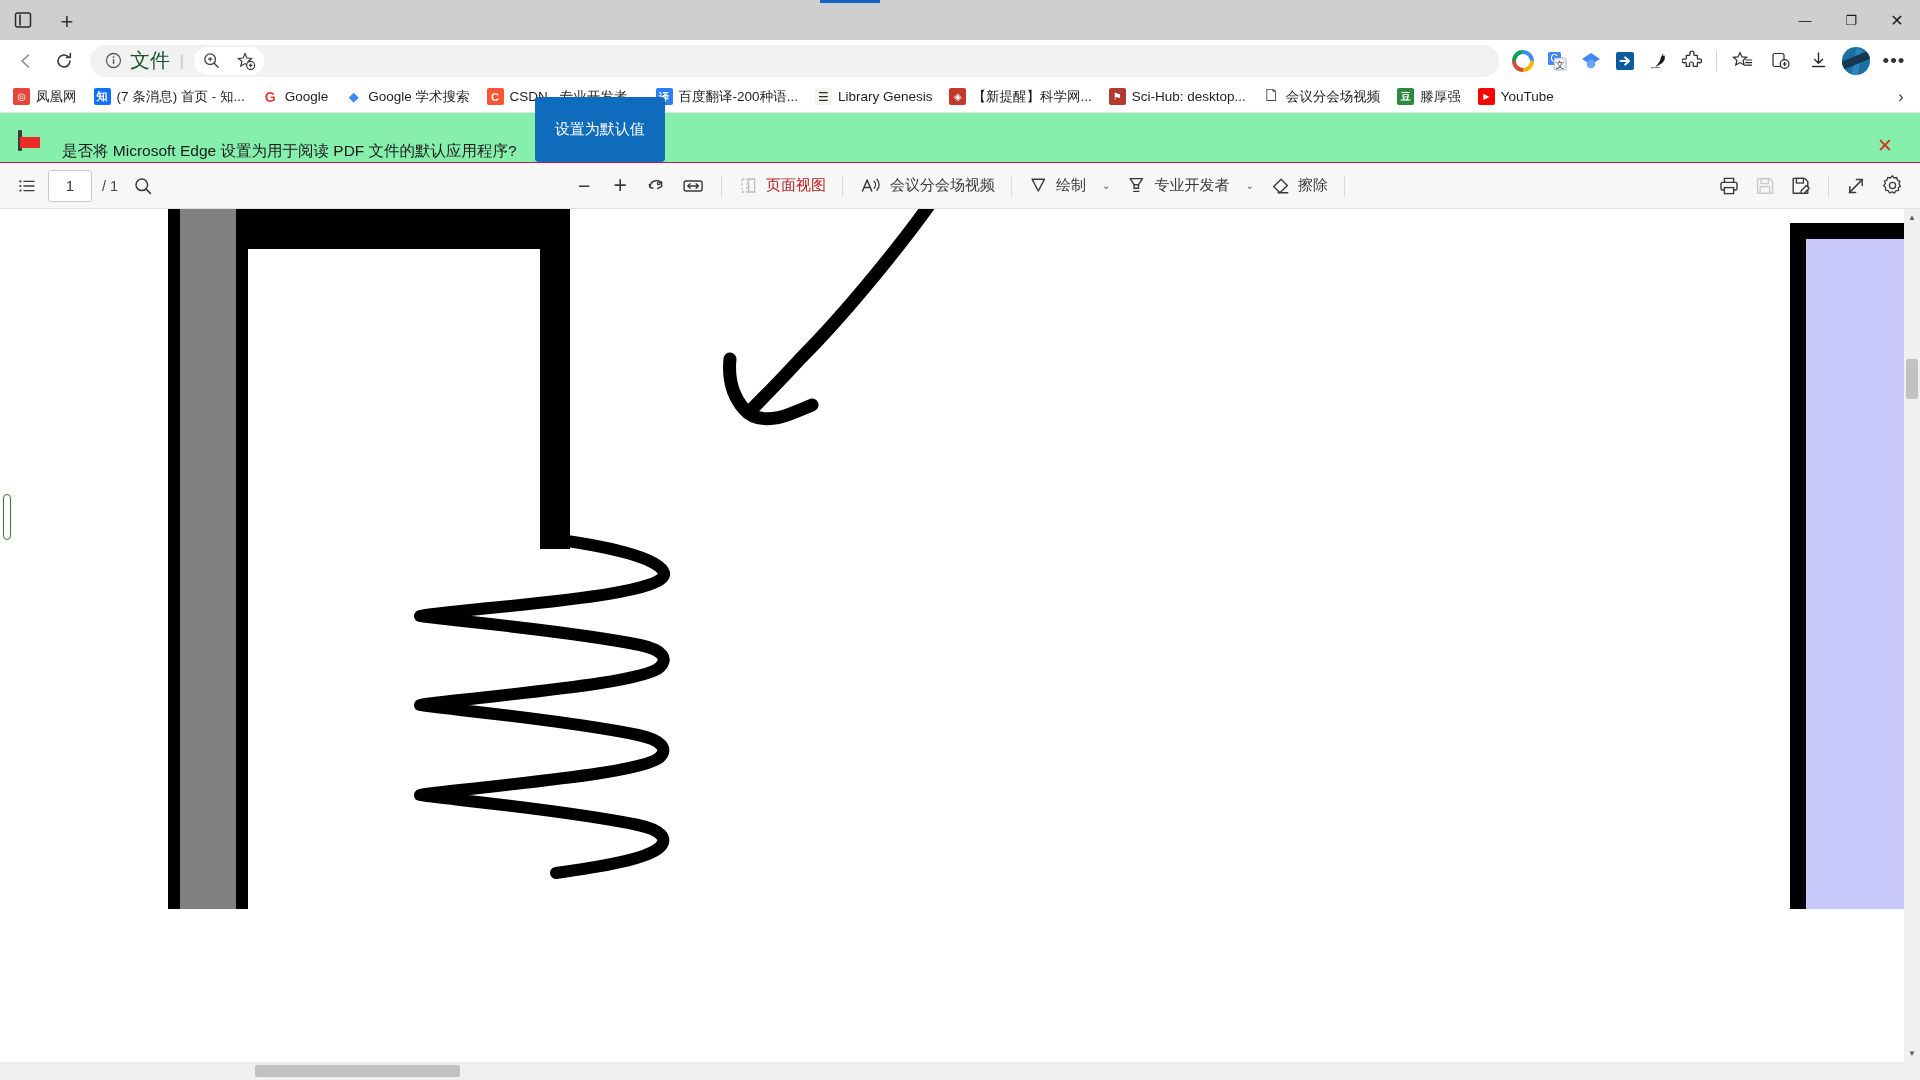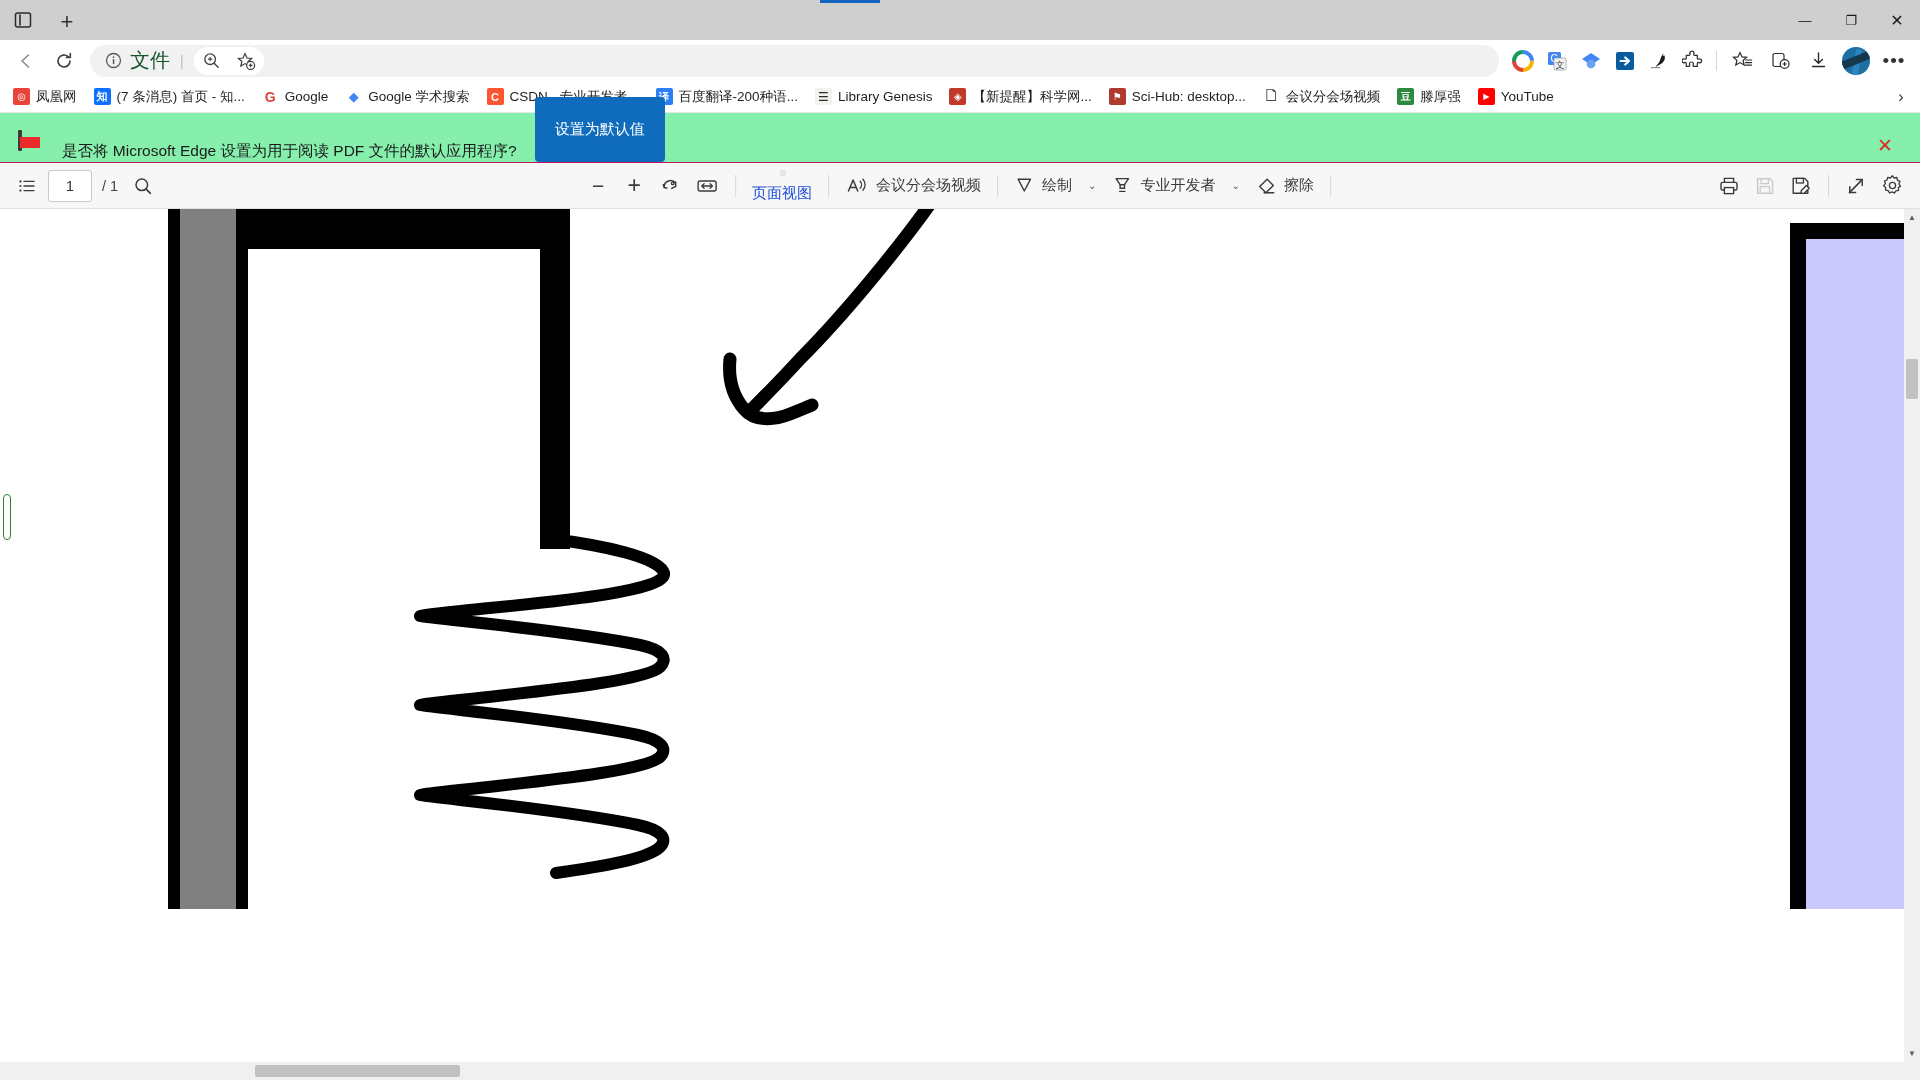--- a/index.html
+++ b/index.html
@@ -237,21 +237,21 @@
   .tb-right { margin-left: auto; display: flex; align-items: center; gap: 2px; }
   .tbtn {
     height: 34px; min-width: 34px;
     display: flex; align-items: center; justify-content: center;
     border-radius: 4px;
     color: #3a3a3a;
     padding: 0 6px;
     gap: 7px;
     font-size: 15px;
   }
-  .tbtn.dis { color: #1d4ed8; flex-direction: column; }
+  .tbtn.dis { color: #b91c1c; }
   .pagebox {
     width: 44px; height: 32px;
     border: 1px solid #c9c9c9; background: #fff;
     border-radius: 3px;
     text-align: center;
     font-size: 15px; color: #333;
     line-height: 30px;
   }
   .pagetotal { font-size: 14.5px; color: #444; margin: 0 4px 0 6px; }
   .tsep { width: 1px; height: 22px; background: #d8d8d8; margin: 0 8px; }

